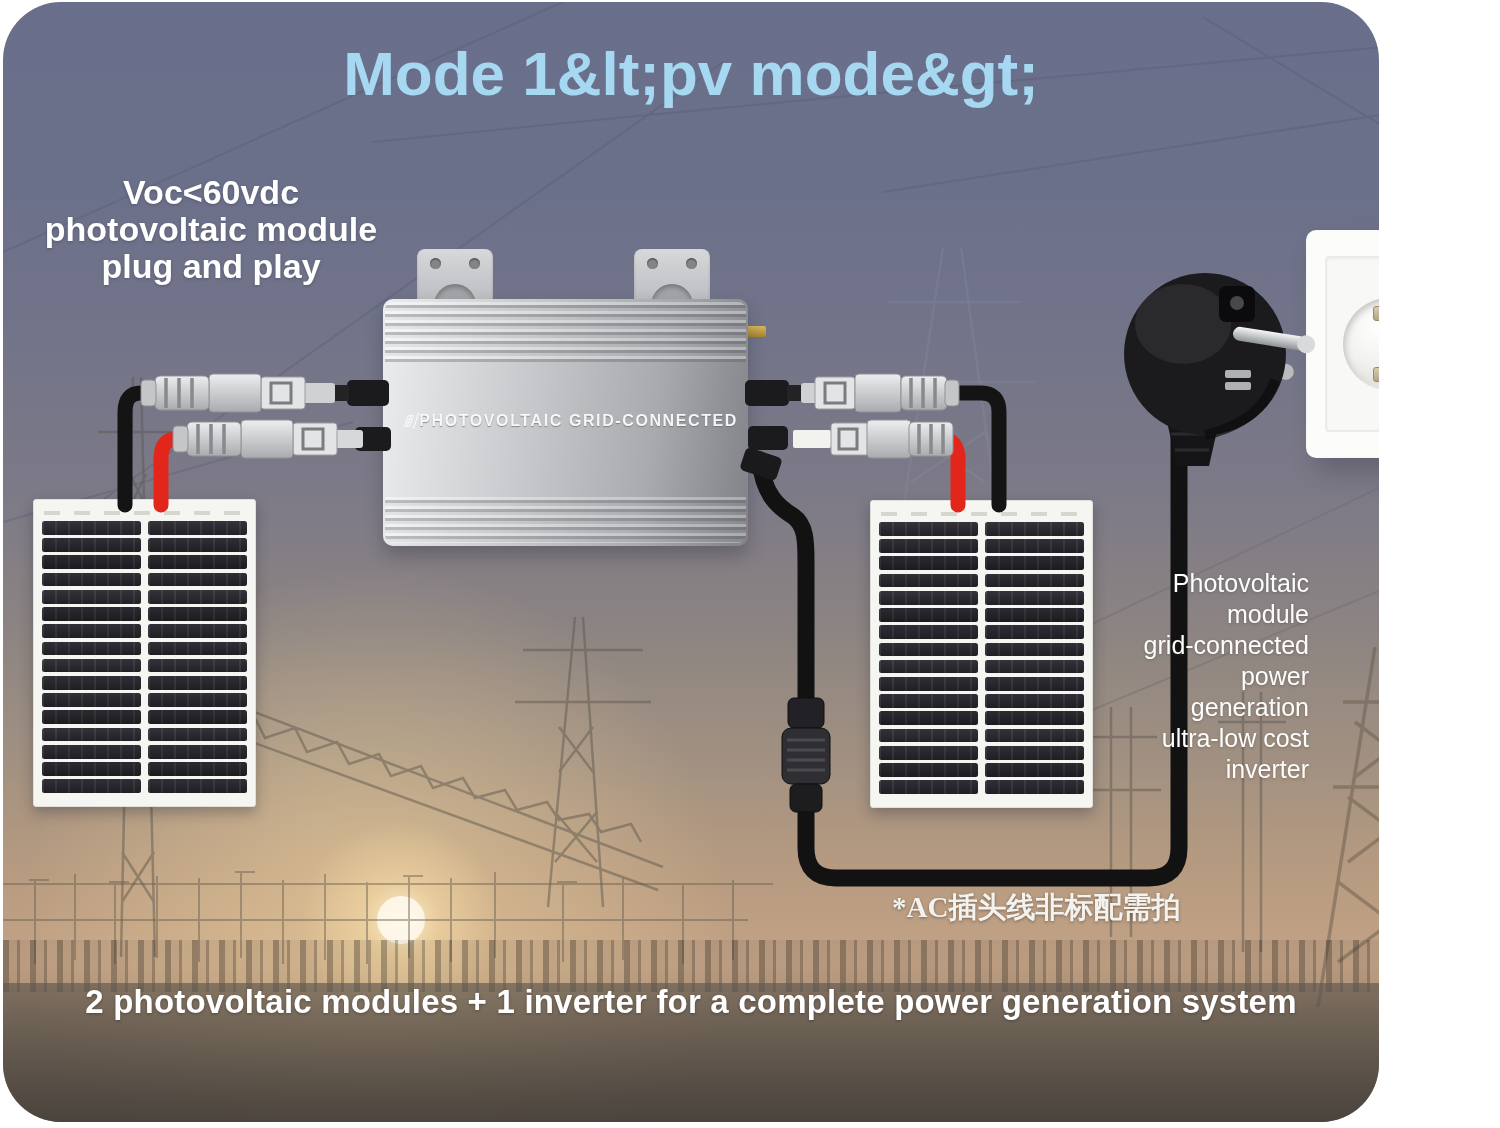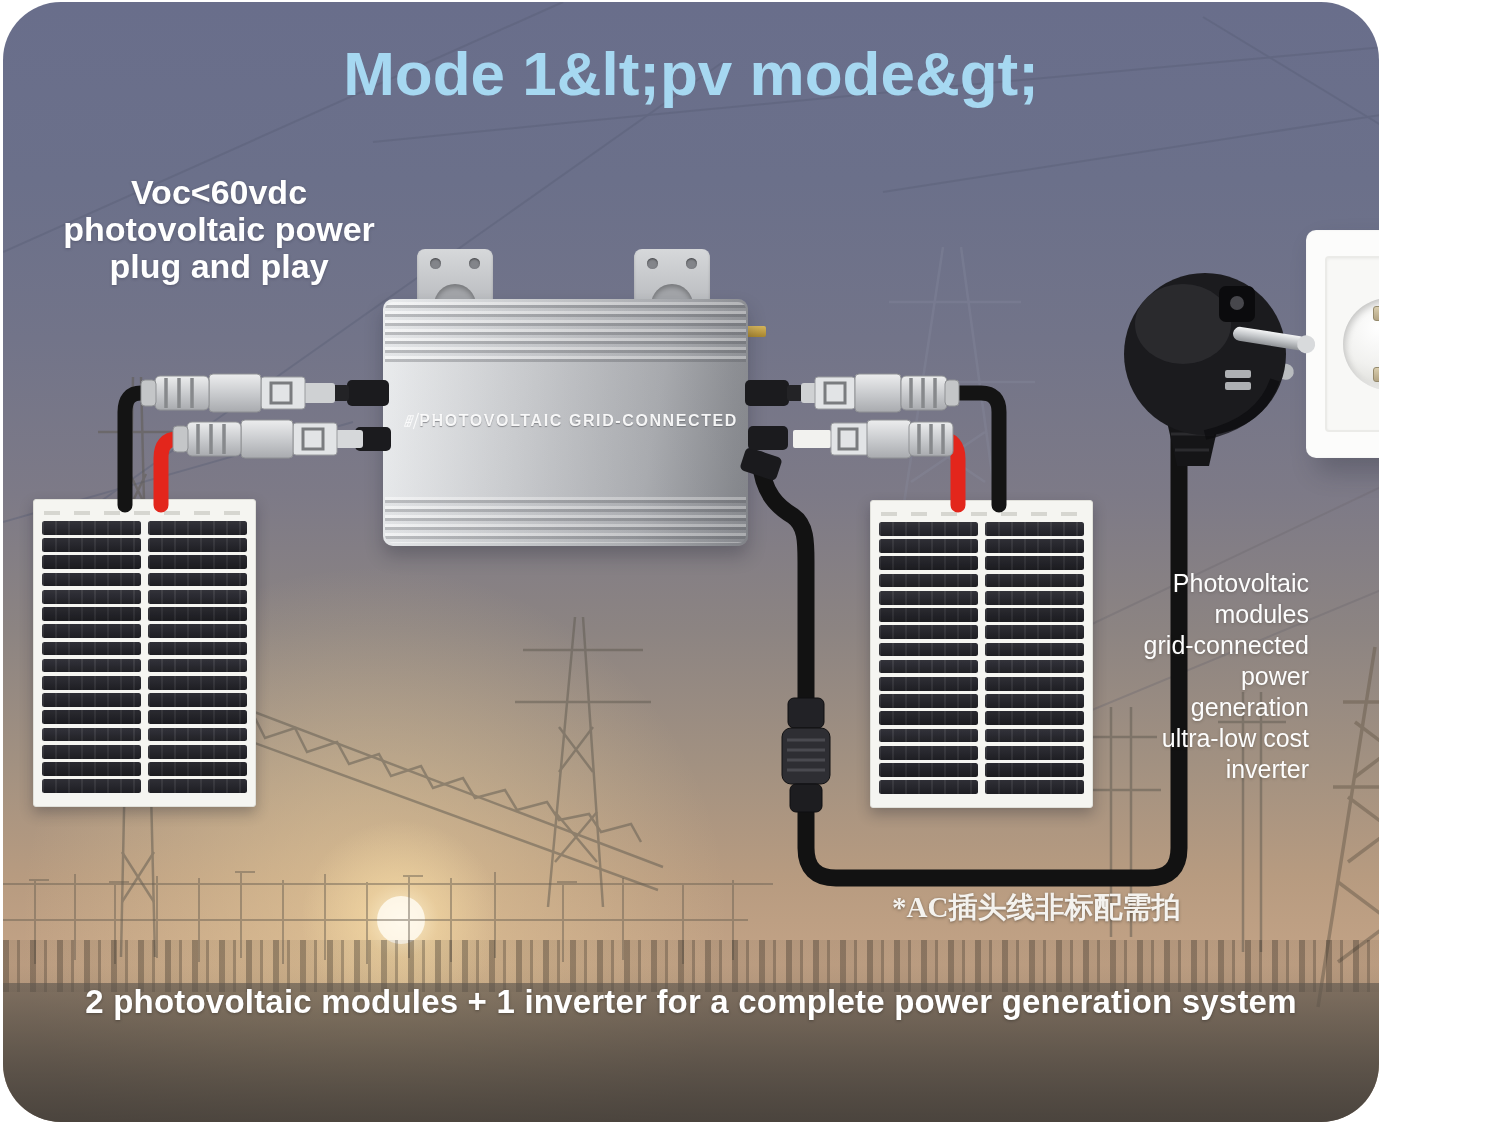--- a/index.html
+++ b/index.html
@@ -16,21 +16,21 @@
   .treeline{position:absolute;left:0;top:938px;width:100%;height:52px;opacity:.8;
         background:repeating-linear-gradient(90deg, rgba(55,48,40,0.50) 0 6px, rgba(55,48,40,0.12) 6px 14px,
           rgba(55,48,40,0.45) 14px 17px, rgba(55,48,40,0.08) 17px 27px);}
   .caption-band{position:absolute;left:0;bottom:0;width:100%;height:139px;
         background:linear-gradient(180deg, rgba(96,88,79,0.66) 0%, rgba(70,64,58,0.92) 100%);}
   .caption-band .caption{text-align:center;color:#ffffff;font-weight:bold;
         font-size:33px;letter-spacing:0.2px;text-shadow:0 1px 3px rgba(30,28,24,0.4);}
 
   .title{position:absolute;left:0;top:36px;width:100%;text-align:center;
         color:#a6d8f1;font-size:62px;font-weight:bold;letter-spacing:0px;}
-  .left-note{position:absolute;left:20px;top:172px;width:392px;text-align:center;color:#ffffff;
+  .left-note{position:absolute;left:12px;top:172px;width:392px;text-align:center;color:#ffffff;
         font-weight:bold;font-size:34px;line-height:37px;text-shadow:0 1px 3px rgba(40,42,60,0.35);}
   .right-note{position:absolute;right:70px;top:566px;width:260px;text-align:right;color:#fdfdfd;
         font-weight:normal;font-size:25px;line-height:31px;text-shadow:0 1px 3px rgba(60,55,45,0.35);}
   .ac-note{position:absolute;left:889px;top:886px;color:#f4f2ee;font-weight:bold;font-size:29px;
         text-shadow:0 1px 3px rgba(50,44,36,0.5);font-family:Liberation Serif, serif;}
 
   
   .bracket{position:absolute;width:76px;height:60px;z-index:2;
         background:linear-gradient(180deg,#d6d8da,#b7b9bd);border-radius:8px 8px 4px 4px;
         box-shadow:inset 0 -2px 3px rgba(0,0,0,0.18);}
@@ -148,26 +148,26 @@
         <path d="M1335 960 L1442 880 M1442 960 L1335 880 M1345 860 L1432 795 M1432 860 L1345 795
                  M1352 775 L1425 720 M1425 775 L1352 720"></path>
       </g>
     </svg>
 
     <div class="treeline"></div>
 
     <div class="title z5">Mode 1&amp;lt;pv mode&amp;gt;</div>
     <div class="left-note z5">
       <div>Voc&lt;60vdc</div>
-      <div>photovoltaic power</div>
+      <div>photovoltaic module</div>
       <div>plug and play</div>
     </div>
     <div class="right-note z5">
       <div>Photovoltaic</div>
-      <div>modules</div>
+      <div>module</div>
       <div>grid-connected</div>
       <div>power</div>
       <div>generation</div>
       <div>ultra-low cost</div>
       <div>inverter</div>
     </div>
     <div class="ac-note z5">*AC插头线非标配需拍</div>
 
     <div class="bracket bracket-left">
         <div class="notch"></div>

